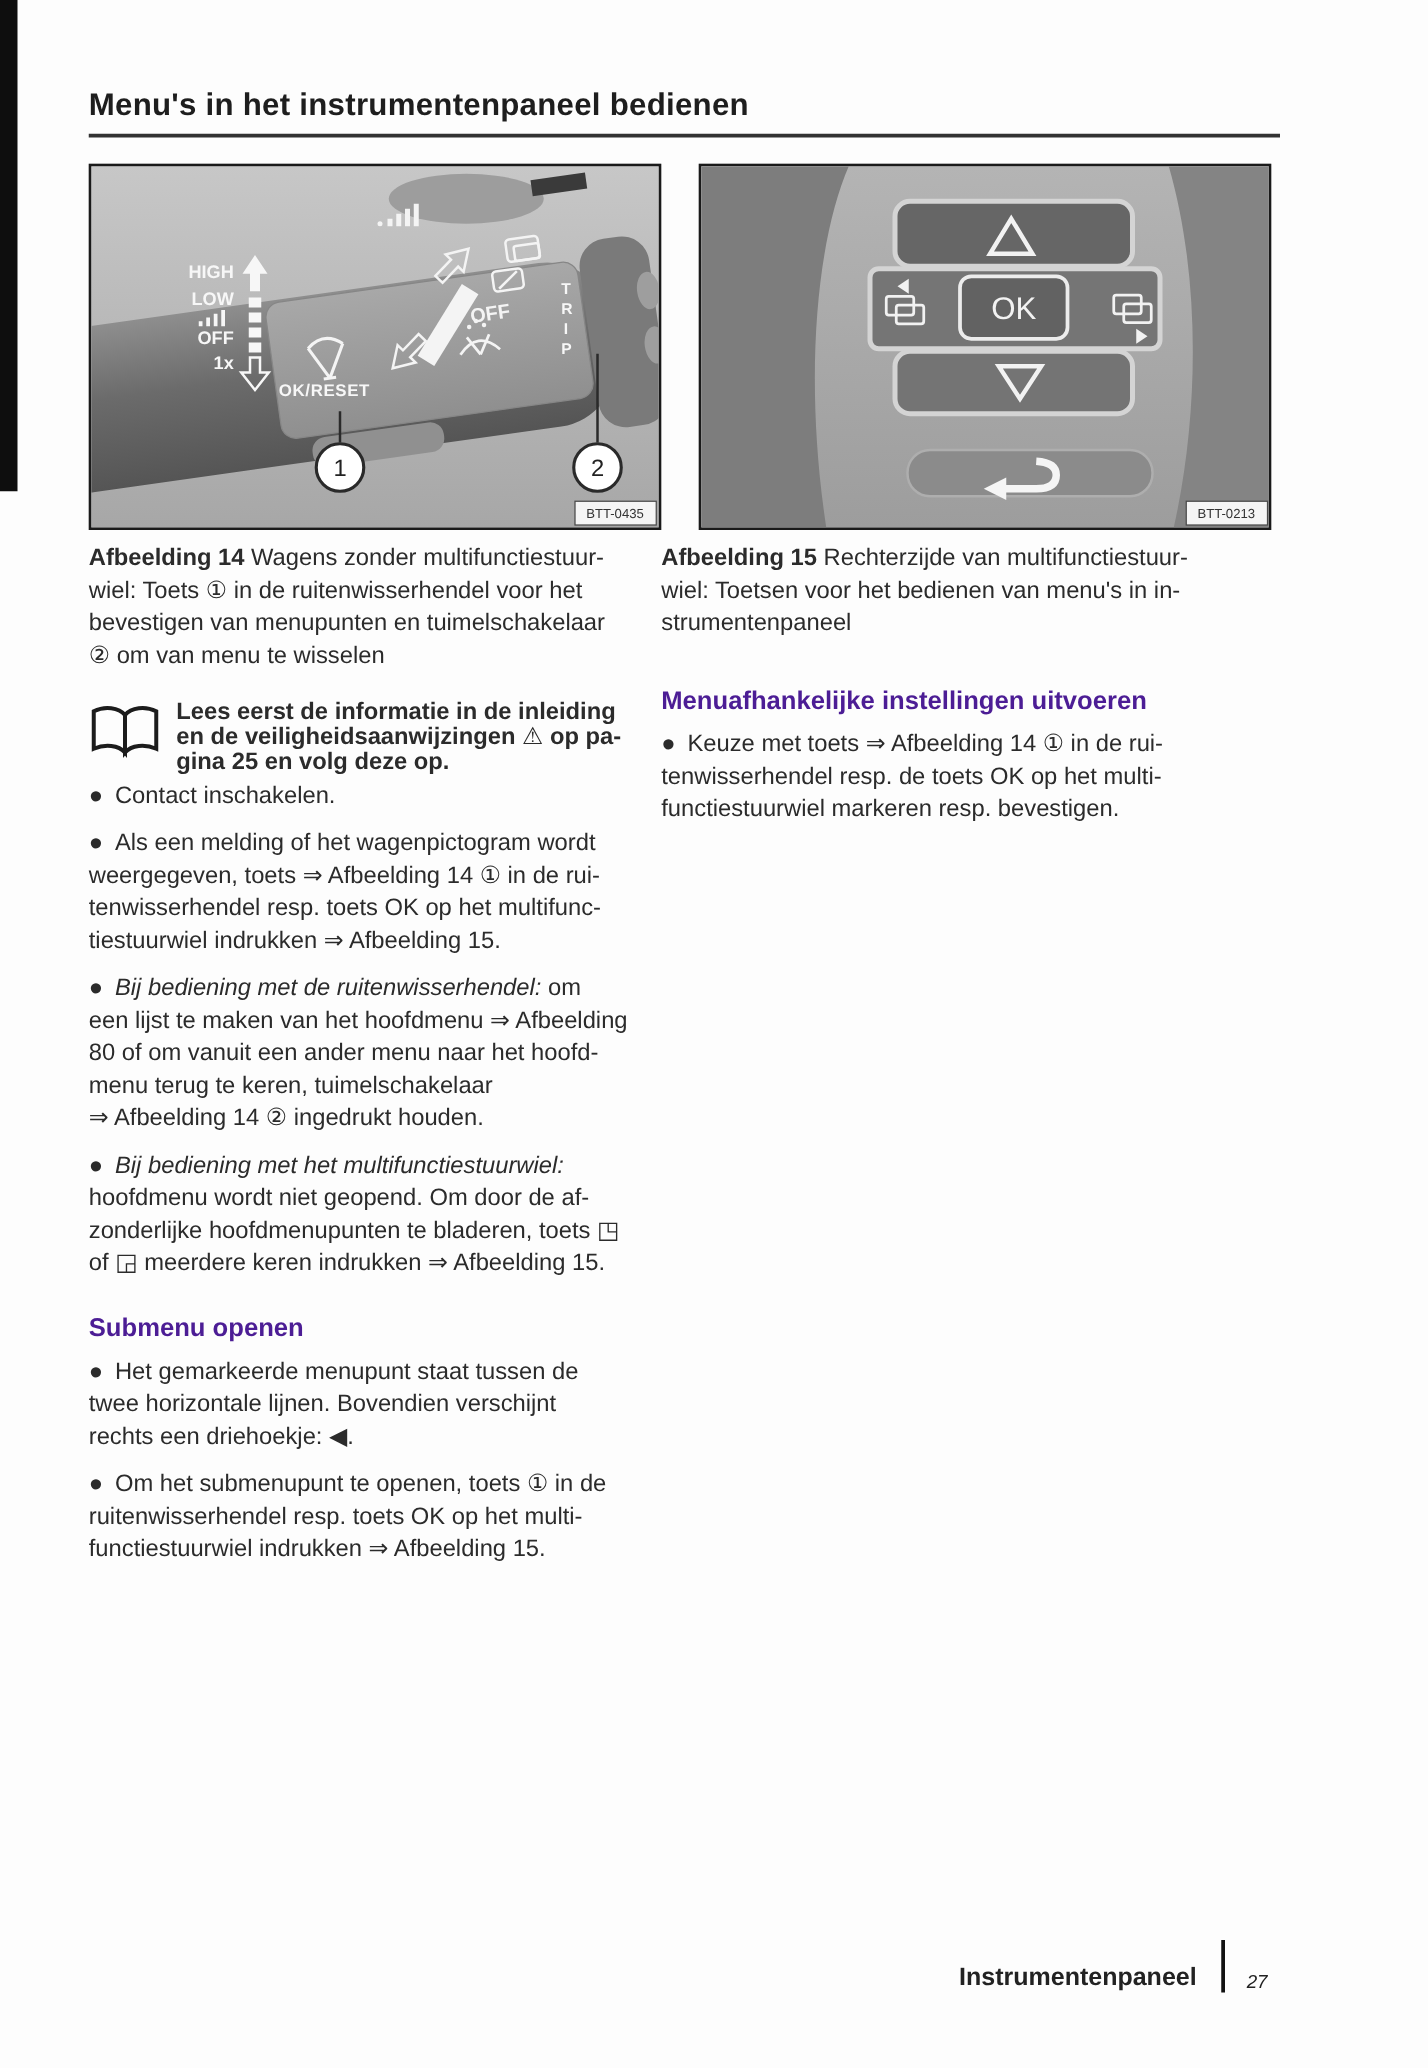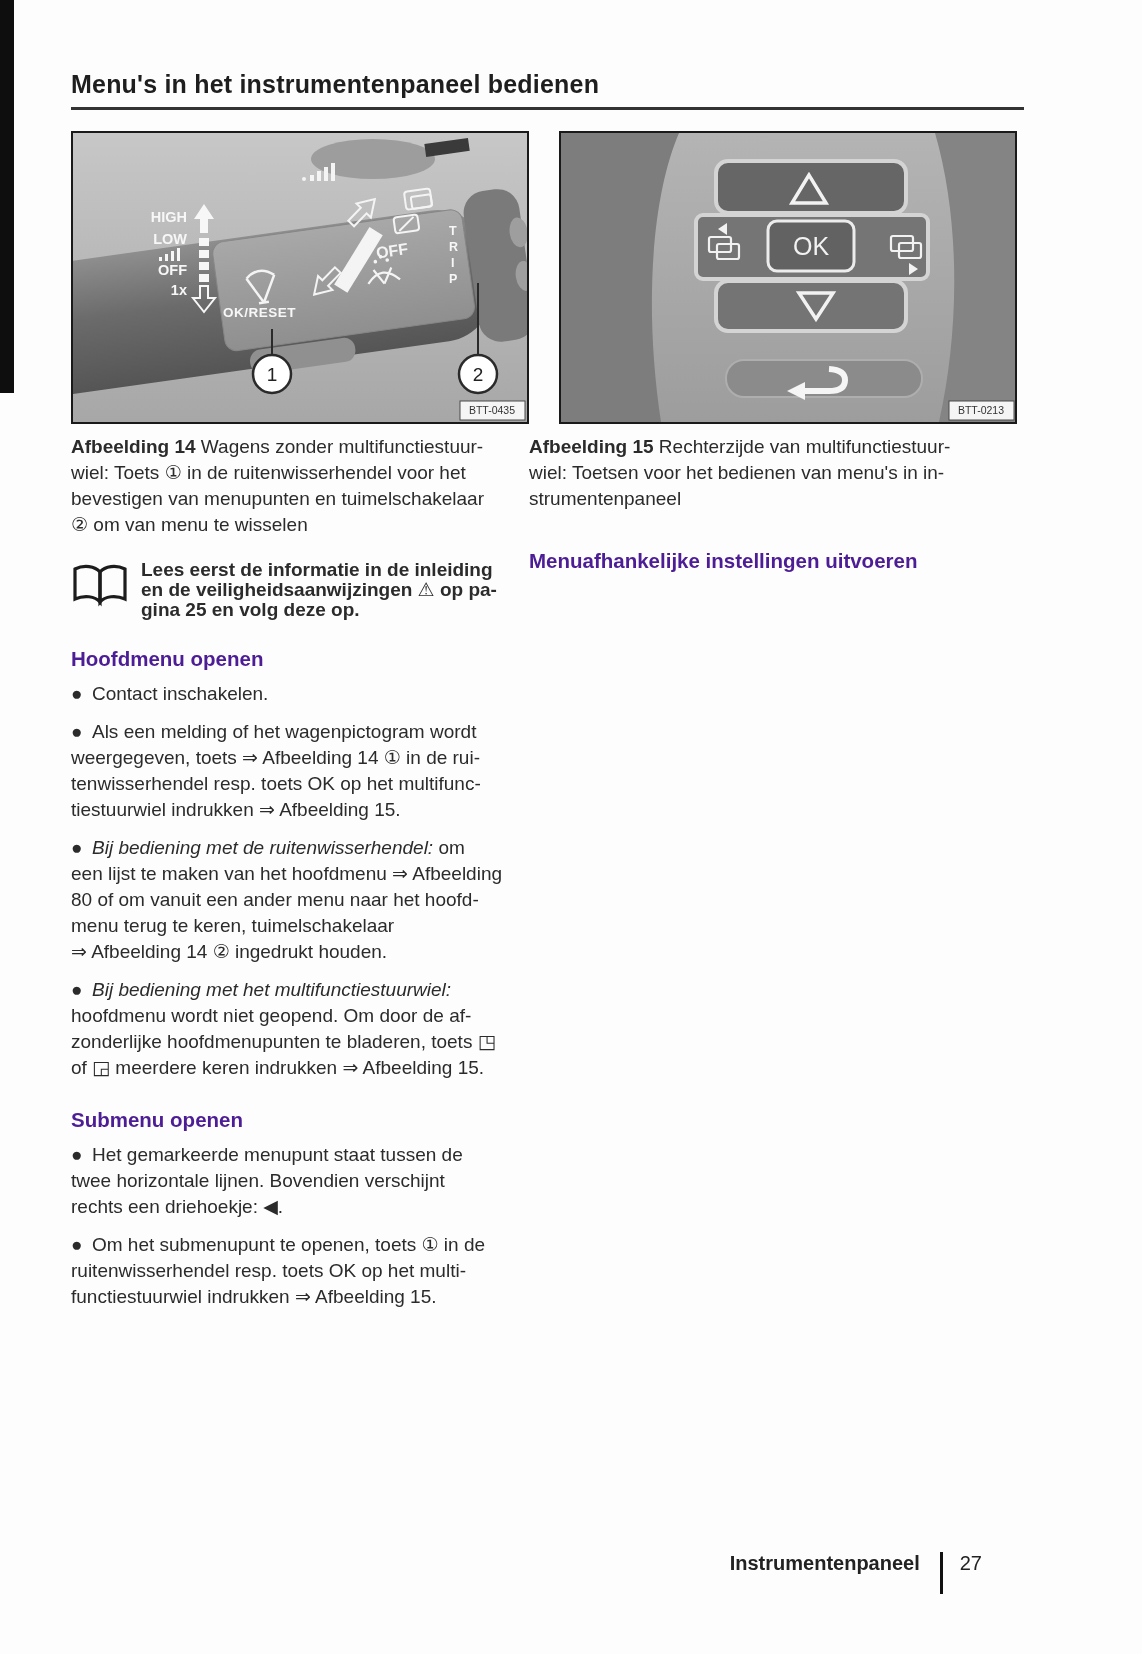--- a/index.html
+++ b/index.html
@@ -19,24 +19,24 @@
   .col{width:458px;font-size:19px;line-height:26px;}
   .pre{white-space:pre-line;}
   .caption{margin:0 0 22px 0;}
   .caption b{font-weight:bold;}
   .note{font-weight:bold;font-size:19px;line-height:20px;margin:6px 0 4px 0;display:flow-root;}
   .book-icon{float:left;margin:3px 12px 2px 0;}
   .section-heading{font-size:20.5px;font-weight:bold;color:#4c1d95;margin:26px 0 9px 0;}
   .heading-row{display:flex;justify-content:space-between;align-items:baseline;}
   .bullet{margin:0 0 12px 0;}
   .italic{font-style:italic;}
-  .footer{position:absolute;top:1552px;right:160px;display:flex;align-items:flex-start;}
+  .footer{position:absolute;top:1552px;right:128px;display:flex;align-items:flex-end;}
   .footer-section{font-size:20px;font-weight:bold;color:#222;}
   .footer-bar{width:3px;height:42px;background:#111;margin:0 17px 0 20px;}
-  .footer-page{font-size:20px;color:#222;}
+  .footer-page{font-size:15px;color:#222;font-style:italic;}
   svg text{font-family:"Liberation Sans","DejaVu Sans",sans-serif;}
 </style>
 </head>
 <body>
 
 <div class="scan-strip"></div>
 
 <div class="page-inner">
 
   <h1 class="page-title">Menu's in het instrumentenpaneel bedienen</h1>
@@ -211,21 +211,20 @@
       <div class="note">
         <svg class="book-icon" width="58" height="44" viewBox="0 0 58 44">
           <path d="M4,6 C13,1.5 24,3 29,9 L29,39 C24,33 13,32 4,36 Z" fill="none" stroke="#1c1c1c" stroke-width="3.2"></path>
           <path d="M54,6 C45,1.5 34,3 29,9 L29,39 C34,33 45,32 54,36 Z" fill="none" stroke="#1c1c1c" stroke-width="3.2"></path>
         </svg>
         <span class="pre">Lees eerst de informatie in de inleiding
 en de veiligheidsaanwijzingen ⚠ op pa-
 gina 25 en volg deze op.</span>
       </div>
 
-      <h2 class="section-heading">Hoofdmenu openen</h2>
       <p class="bullet pre">● Contact inschakelen.</p>
       <p class="bullet pre">● Als een melding of het wagenpictogram wordt
 weergegeven, toets ⇒ Afbeelding 14 ① in de rui-
 tenwisserhendel resp. toets OK op het multifunc-
 tiestuurwiel indrukken ⇒ Afbeelding 15.</p>
       <p class="bullet"><span>● </span><span class="italic">Bij bediening met de ruitenwisserhendel:</span><span class="pre"> om
 een lijst te maken van het hoofdmenu ⇒ Afbeelding
 80 of om vanuit een ander menu naar het hoofd-
 menu terug te keren, tuimelschakelaar
 ⇒ Afbeelding 14 ② ingedrukt houden.</span></p>
@@ -242,20 +241,23 @@
 ruitenwisserhendel resp. toets OK op het multi-
 functiestuurwiel indrukken ⇒ Afbeelding 15.</p>
     </div>
 
     <div class="col">
       <p class="caption pre"><b>Afbeelding 15</b><span>  Rechterzijde van multifunctiestuur-
 wiel: Toetsen voor het bedienen van menu's in in-
 strumentenpaneel</span></p>
 
       <h2 class="section-heading" style="margin-top:36px;">Menuafhankelijke instellingen uitvoeren</h2>
+      <p class="bullet pre">● Keuze met toets ⇒ Afbeelding 14 ① in de rui-
+tenwisserhendel resp. de toets OK op het multi-
+functiestuurwiel markeren resp. bevestigen.</p>
 
     </div>
   </div>
 
 </div>
 
 <div class="footer">
   <span class="footer-section">Instrumentenpaneel</span>
   <span class="footer-bar"></span>
   <span class="footer-page">27</span>

